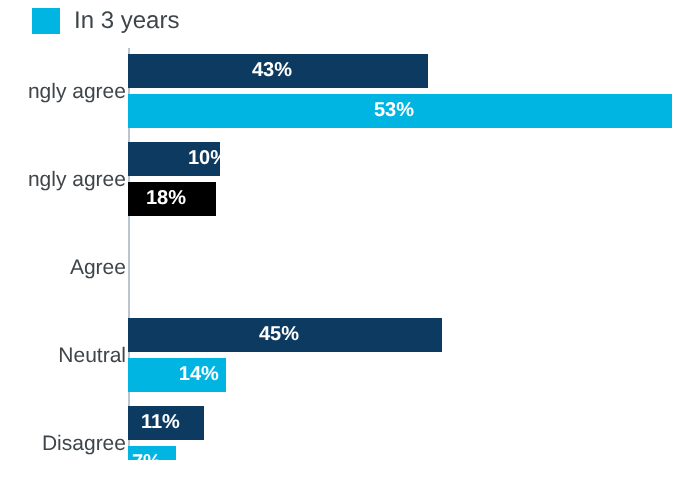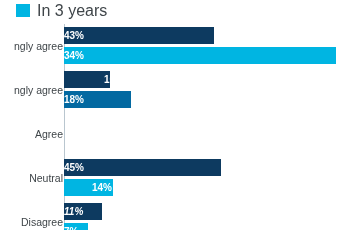--- a/index.html
+++ b/index.html
@@ -33,21 +33,21 @@
     align-items: center;
     gap: 7px;
     height: 15px;
   }
   .legend-swatch {
     width: 14px;
     height: 13px;
     flex: 0 0 auto;
   }
   .legend-label {
-    font-size: 16px;
+    font-size: 12px;
     color: #3f4549;
     white-space: nowrap;
     line-height: 13px;
   }
 
   
   .plot {
     position: absolute;
     left: 0;
     top: 24px;
@@ -81,21 +81,21 @@
     white-space: nowrap;
     line-height: 11px;
   }
 
   .bar {
     position: absolute;
     left: 64px;
     height: 17px;
     display: flex;
     align-items: center;
-    justify-content: flex-start;
+    justify-content: center;
     box-sizing: border-box;
     padding-right: 6px;
   }
   .bar-value {
     font-size: 10px;
     font-weight: bold;
     color: #ffffff;
     white-space: nowrap;
     line-height: 10px;
   }
@@ -112,47 +112,47 @@
 
   <div class="plot">
     <div class="axis-line" style="background: rgb(185, 198, 207);"></div>
     <div id="groups">
         <div class="group" style="top: 3px; height: 37px;">
           <div class="cat-label" style="top: 13.5px;">ngly agree</div>
           <div class="bar" style="top: 0px; width: 149.949px; background: rgb(13, 58, 96);">
             <span class="bar-value" style="color: rgb(255, 255, 255);">43%</span>
           </div>
           <div class="bar" style="top: 20px; width: 272px; background: rgb(0, 181, 226);">
-            <span class="bar-value" style="color: rgb(255, 255, 255);">34%</span>
+            <span class="bar-value" style="color: rgb(255, 255, 255);">53%</span>
           </div>
         </div>
         <div class="group" style="top: 47px; height: 37px;">
           <div class="cat-label" style="top: 13.5px;">ngly agree</div>
           <div class="bar" style="top: 0px; width: 34.8718px; background: rgb(13, 58, 96); padding-left: 40px;">
             <span class="bar-value" style="color: rgb(255, 255, 255);">10%</span>
           </div>
-          <div class="bar" style="top: 20px; width: 67px; background: #0369a1;">
+          <div class="bar" style="top: 20px; width: 44px; background: #000000;">
             <span class="bar-value" style="color: rgb(255, 255, 255);">18%</span>
           </div>
         </div>
         <div class="group" style="top: 91px; height: 37px;">
           <div class="cat-label" style="top: 13.5px;">Agree</div>
         </div>
         <div class="group" style="top: 135px; height: 37px;">
           <div class="cat-label" style="top: 13.5px;">Neutral</div>
           <div class="bar" style="top: 0px; width: 156.923px; background: rgb(13, 58, 96);">
             <span class="bar-value" style="color: rgb(255, 255, 255);">45%</span>
           </div>
           <div class="bar" style="top: 20px; width: 48.8205px; background: rgb(0, 181, 226);">
             <span class="bar-value" style="color: rgb(255, 255, 255); margin-left: 28px;">14%</span>
           </div>
         </div>
         <div class="group" style="top: 179px; height: 37px;">
           <div class="cat-label" style="top: 13.5px;">Disagree</div>
-          <div class="bar" style="top: 0px; width: 38.359px; background: rgb(13, 58, 96); font-style: italic;">
+          <div class="bar" style="top: 0px; width: 38.359px; background: rgb(13, 58, 96);">
             <span class="bar-value" style="color: rgb(255, 255, 255);">11%</span>
           </div>
           <div class="bar" style="top: 20px; width: 24.4103px; background: rgb(0, 181, 226);">
             <span class="bar-value" style="color: rgb(255, 255, 255);">7%</span>
           </div>
         </div>
       </div>
   </div>
 
 </div>

